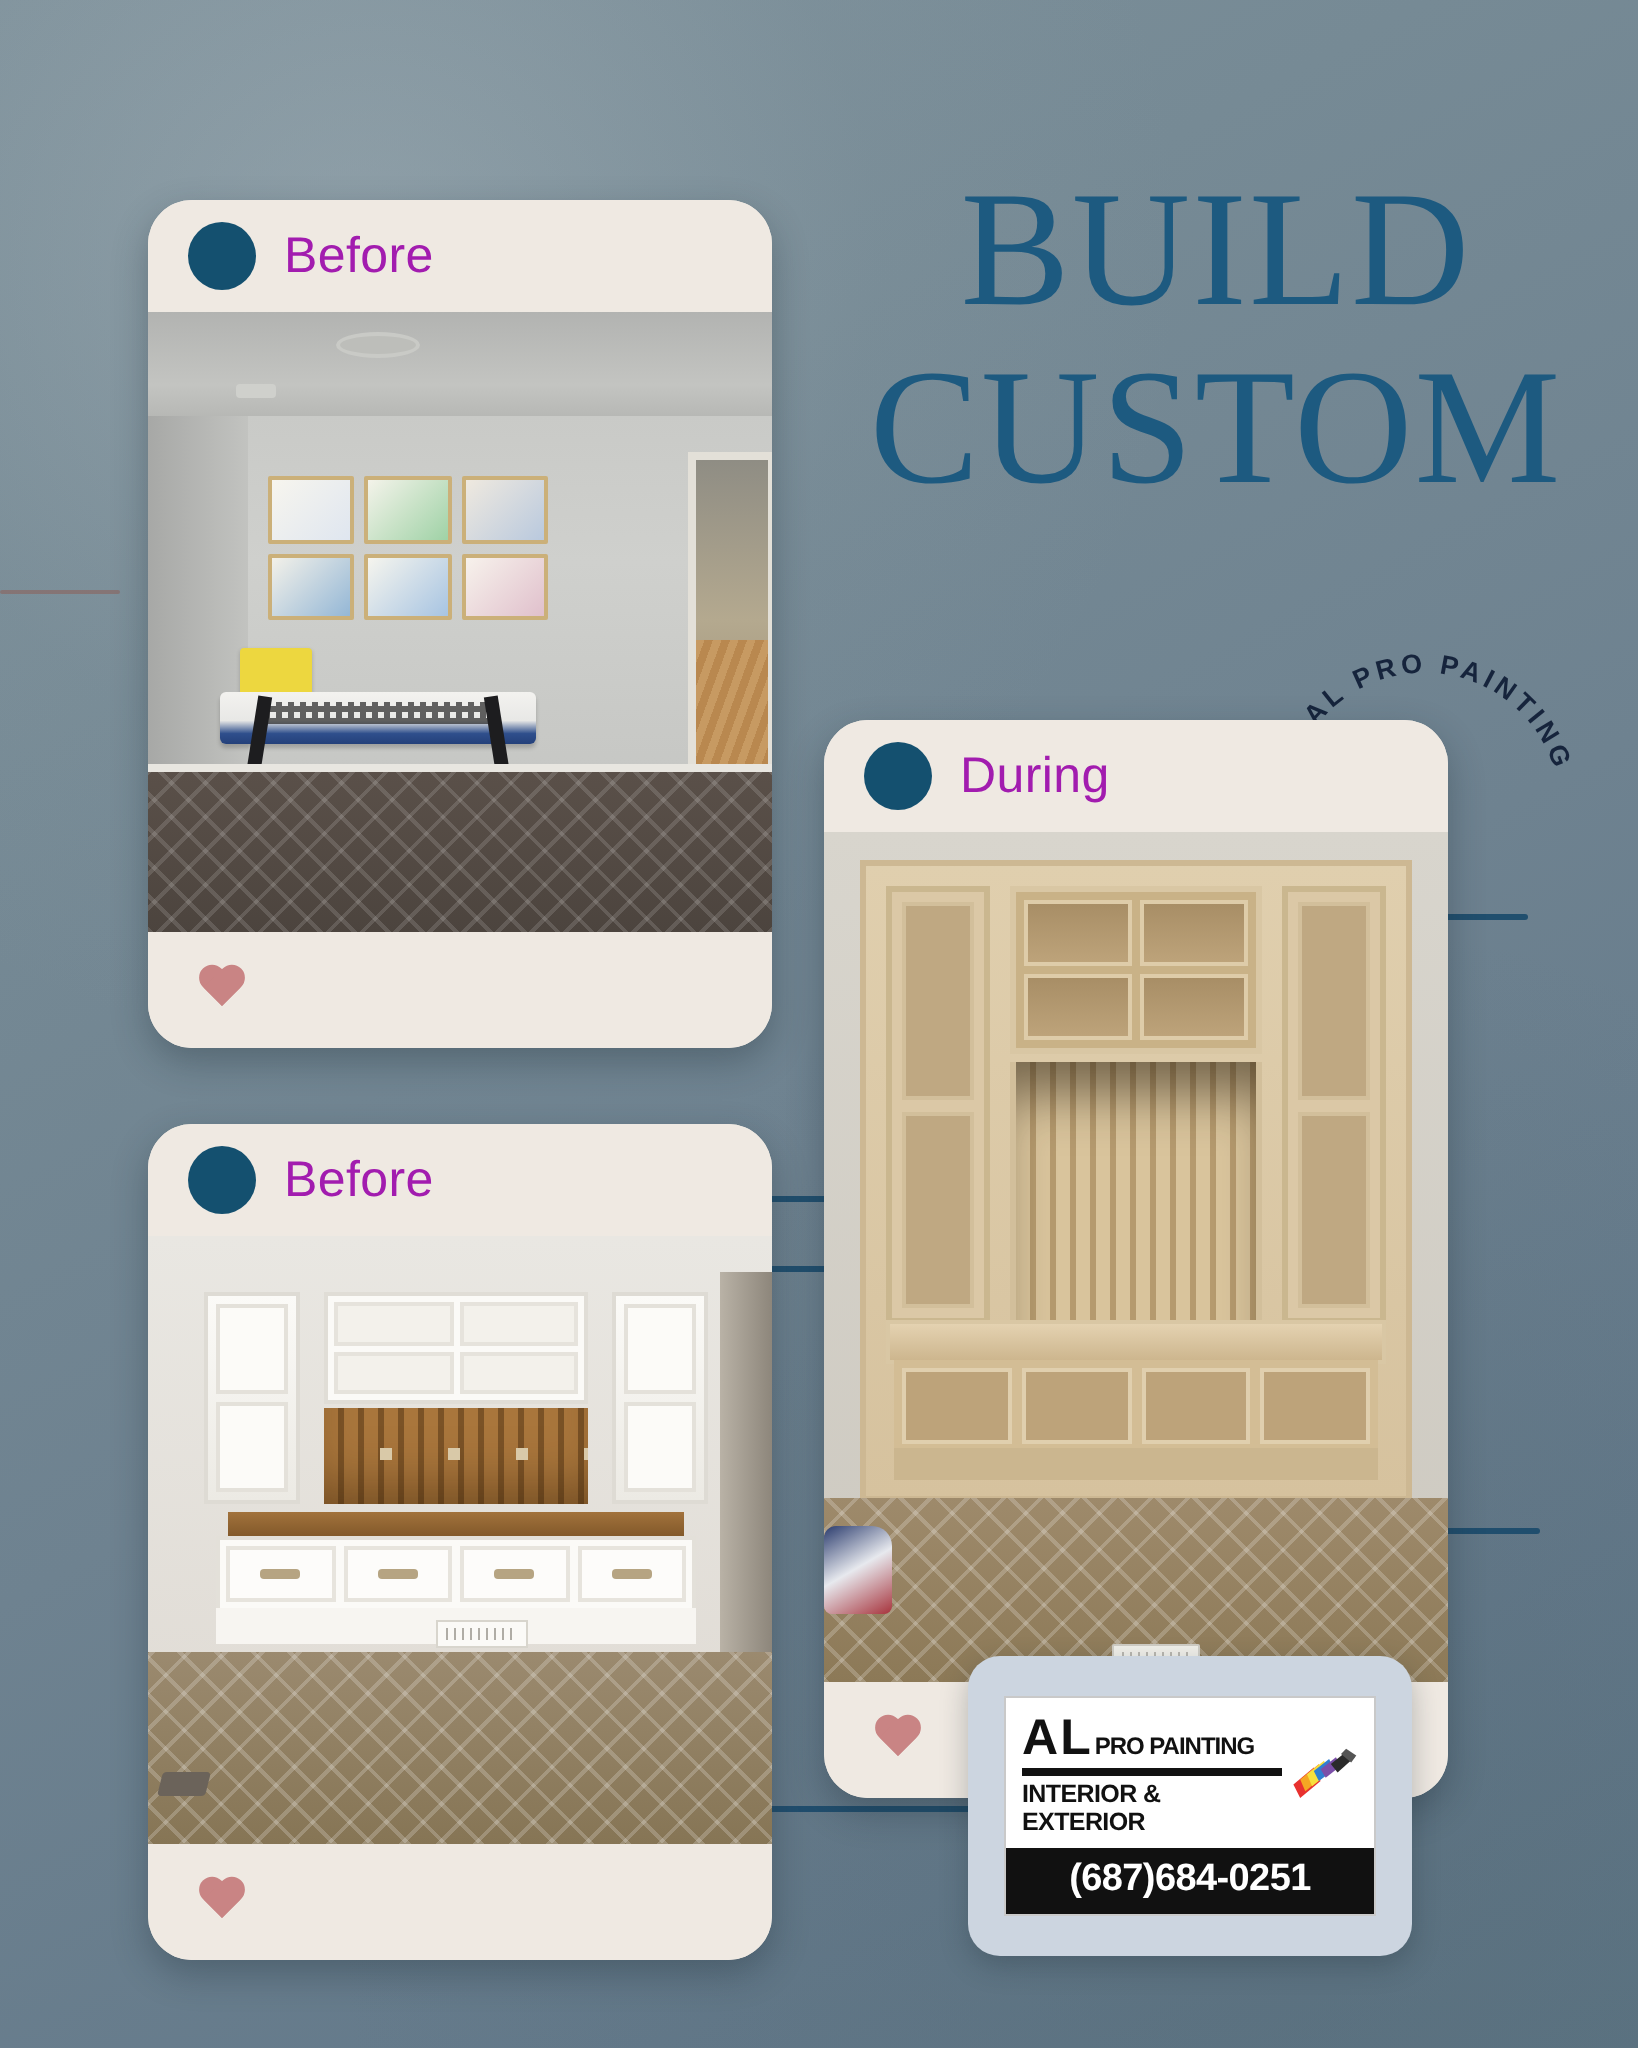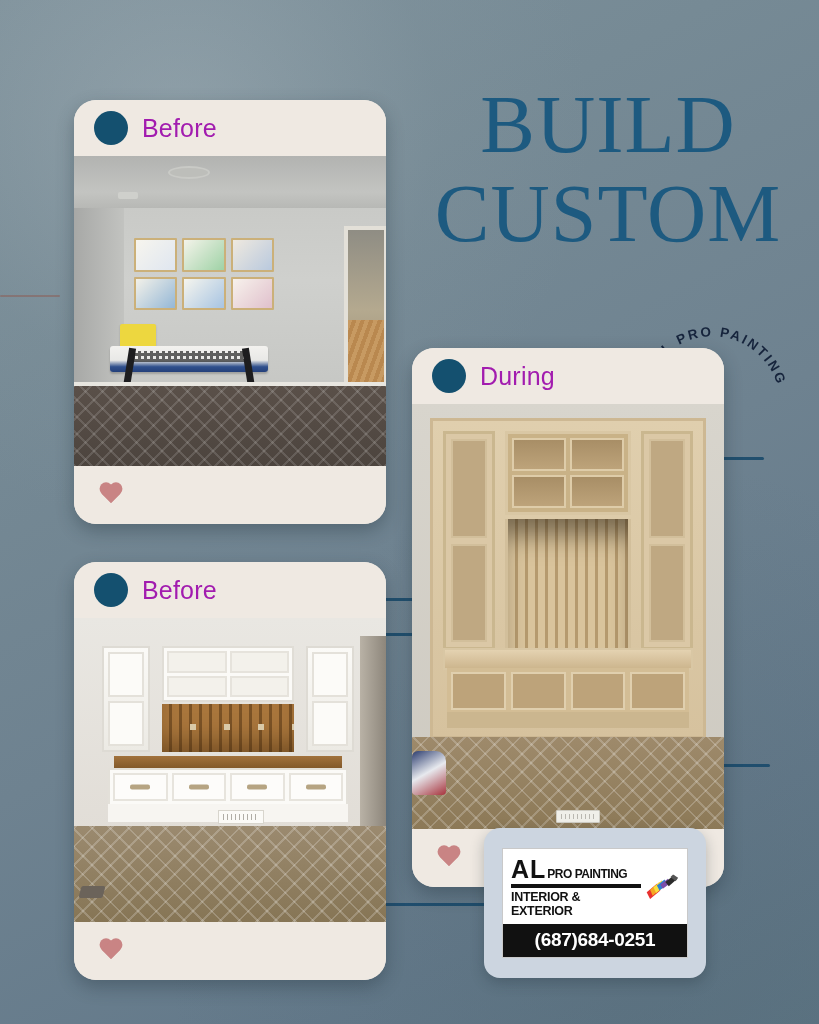--- a/index.html
+++ b/index.html
@@ -121,21 +121,21 @@
     top: 0;
     width: 13px; height: 20px;
     background: #c98484;
     border-radius: 13px 13px 0 0;
   }
   .heart::before { left: 13px; transform: rotate(-45deg); transform-origin: 0 100%; }
   .heart::after  { left: 0;    transform: rotate(45deg);  transform-origin: 100% 100%; }
 
   
   #card-before { left: 74px;  top: 100px; width: 312px; height: 424px; }
-  #card-during { left: 412px; top: 348px; width: 312px; height: 539px; }
+  #card-during { left: 412px; top: 360px; width: 312px; height: 539px; }
   #card-after  { left: 74px;  top: 562px; width: 312px; height: 418px; }
 
   
   .scene { position: absolute; inset: 0; }
 
   
   .bf-ceiling {
     position: absolute; left:0; right:0; top:0; height: 52px;
     background: linear-gradient(180deg,#b2b3b1 0%, #c3c4c1 70%, #b7b8b5 100%);
   }

